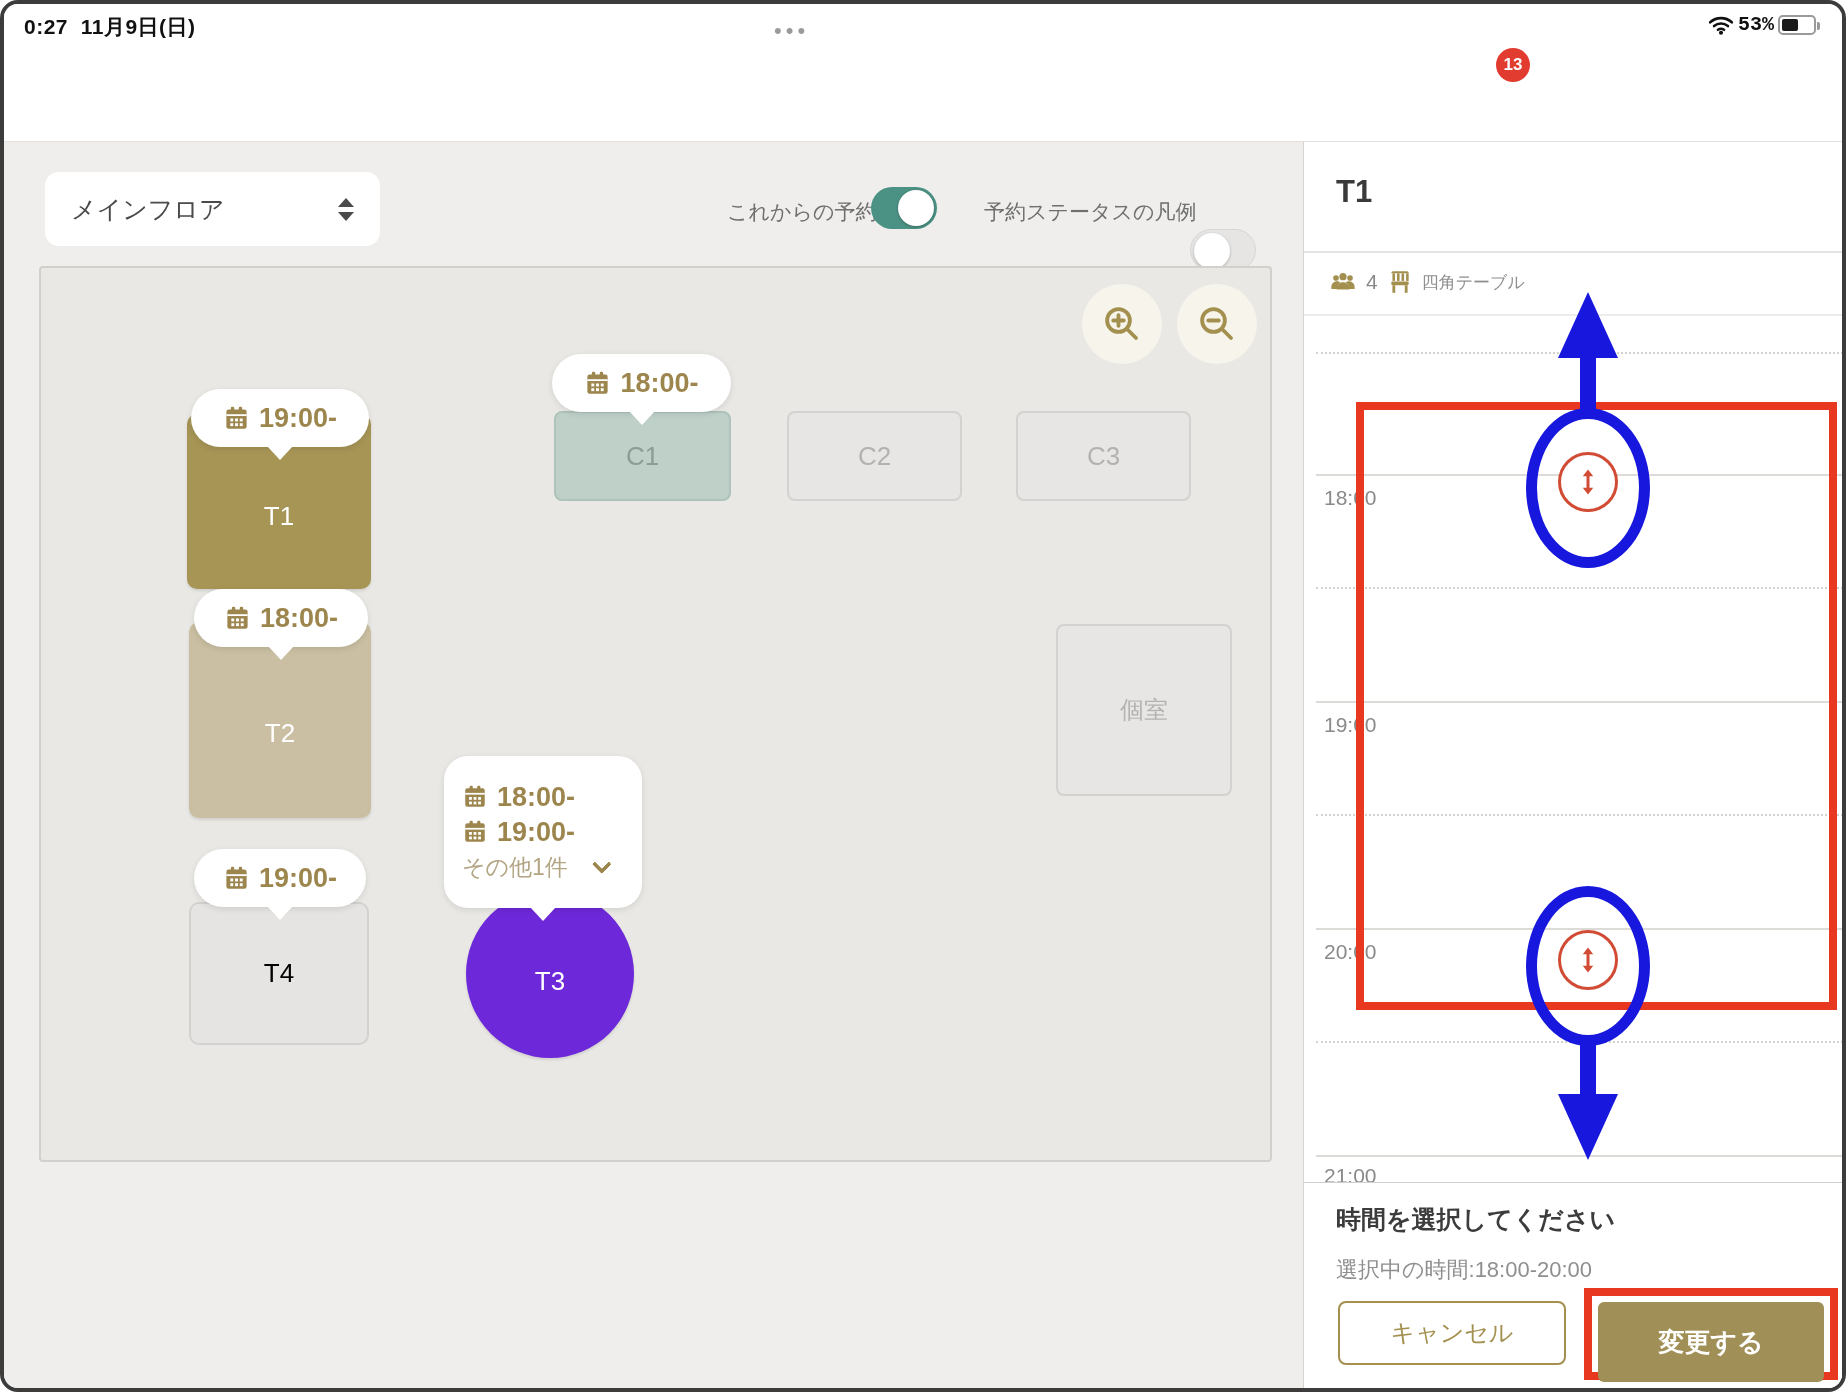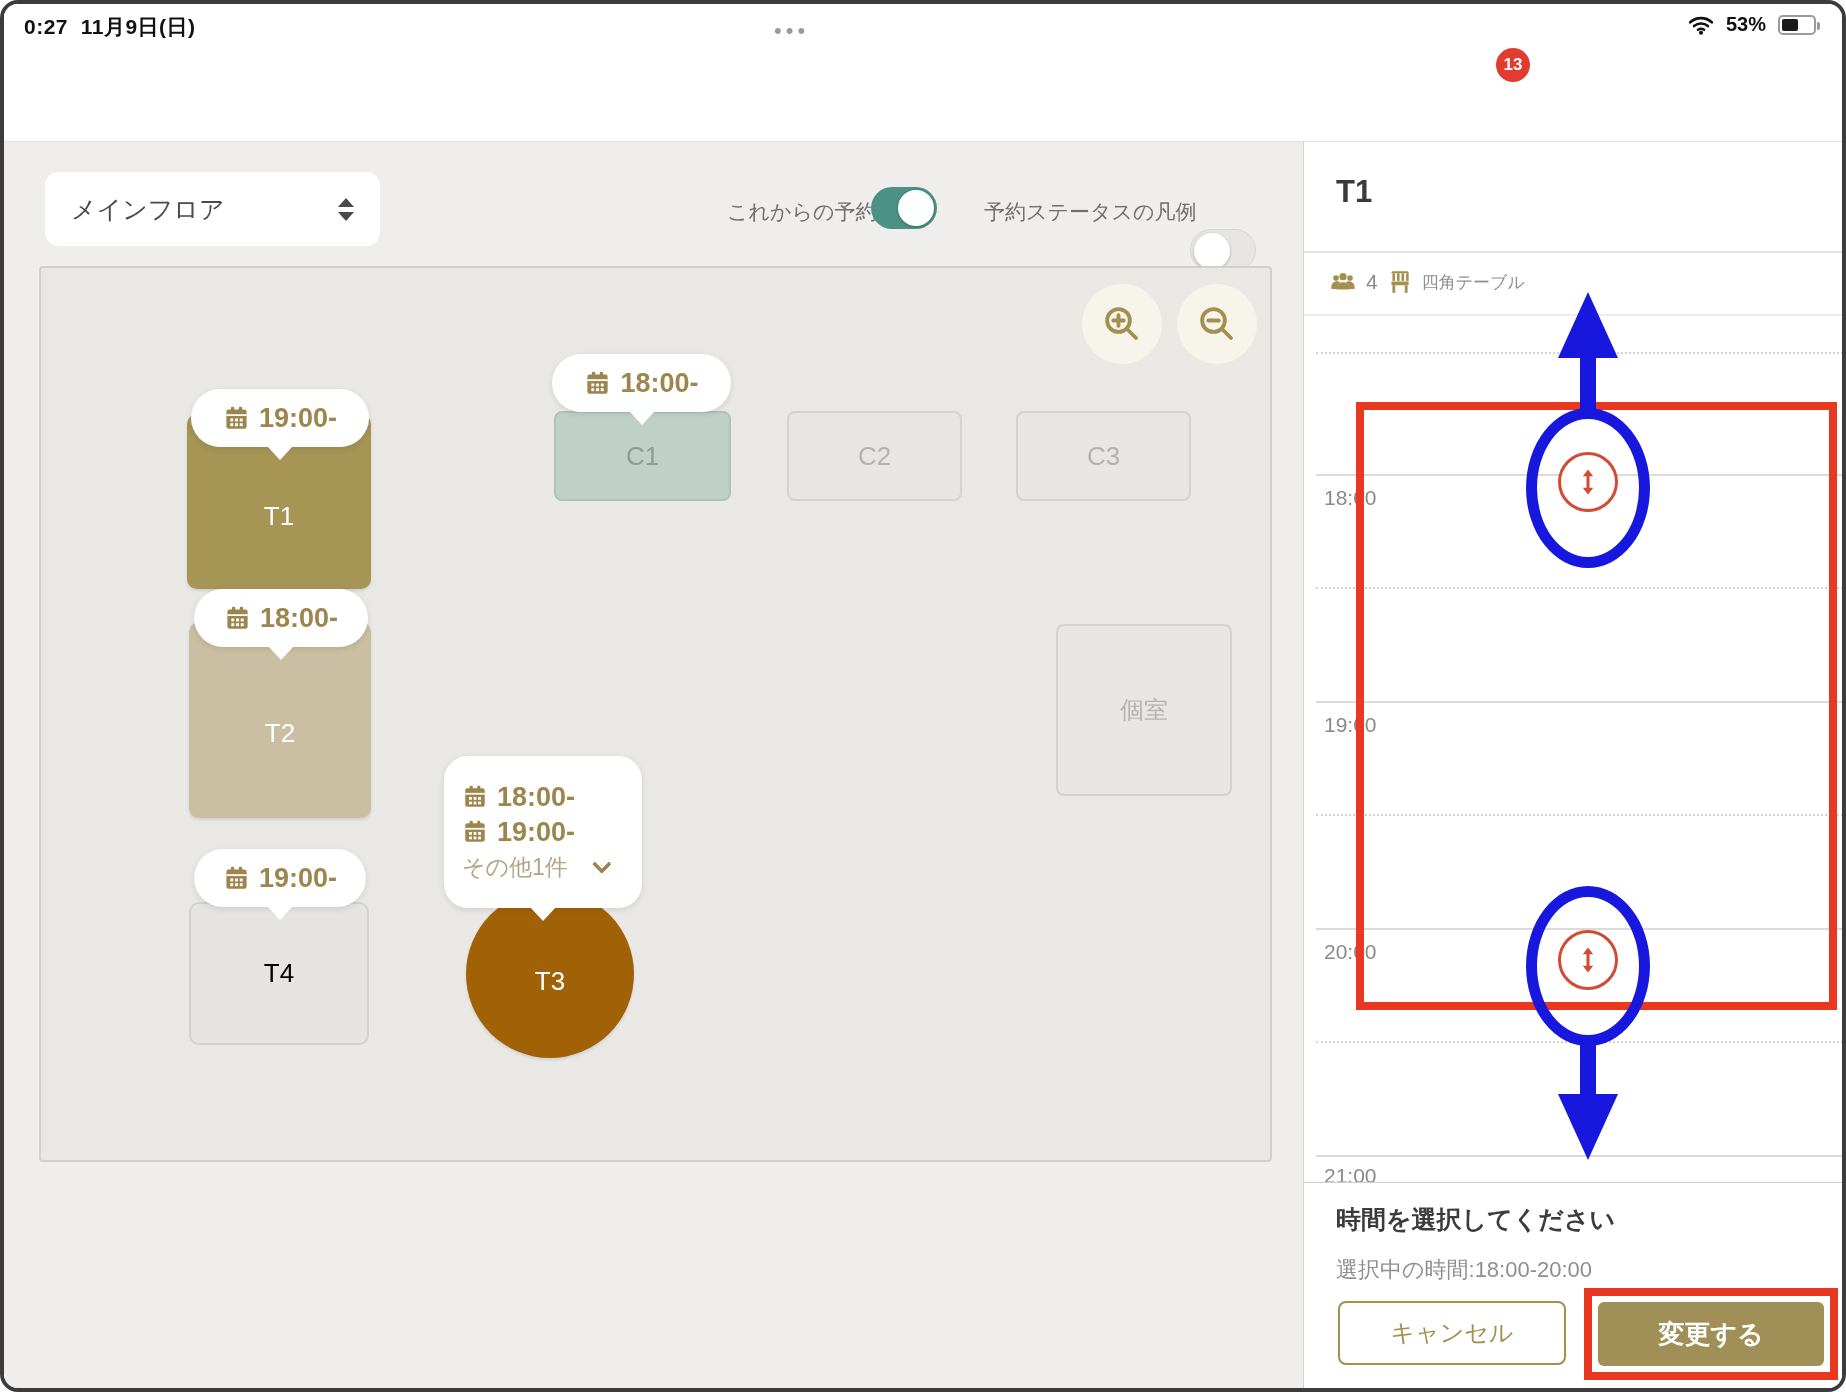--- a/index.html
+++ b/index.html
@@ -6,21 +6,21 @@
   html,body { background:#fff; }
   body { font-family:"Liberation Sans","DejaVu Sans",sans-serif; }
   .app { position:relative; width:1846px; height:1392px; background:#fff;
          border:4px solid #3c3c3c; border-radius:18px; overflow:hidden; }
   .abs { position:absolute; }
 
   
   .statusbar { left:0; top:0; width:100%; height:42px; background:#fff; z-index:20; }
   .st-left { left:20px; top:9px; font-size:21px; font-weight:700; color:#111; letter-spacing:.5px; }
   .st-dots { left:770px; top:14px; font-size:22px; color:#9a9a9a; letter-spacing:4px; }
-  .st-right { right:26px; top:9px; display:flex; align-items:center; gap:12px; }
+  .st-right { right:26px; top:9px; display:flex; align-items:center; gap:4px;font-family:Liberation Mono, monospace; }
   .st-pct { font-size:20px; font-weight:600; color:#111; }
   .batt { position:relative; width:38px; height:20px; border:2px solid #9a9a9a; border-radius:5px; }
   .batt i { position:absolute; left:2px; top:2px; bottom:2px; width:16px; background:#1b1b1b; border-radius:2px; }
   .batt u { position:absolute; right:-6px; top:5px; width:3px; height:8px; background:#9a9a9a; border-radius:0 2px 2px 0; }
 
   
   .toolbar { left:0; top:42px; width:100%; height:96px; background:#fff; z-index:19;
              border-bottom:1px solid #e4e1dc; }
   .ham { left:70px; top:64px; width:38px; height:32px; cursor:pointer; }
   .ham i { position:absolute; left:0; width:38px; height:6px; border-radius:3px; background:#a3904f; }
@@ -66,21 +66,21 @@
              display:flex; align-items:center; justify-content:center; }
 
   .tbl { display:flex; align-items:center; justify-content:center; font-size:26px; z-index:2;
          box-shadow:0 2px 3px rgba(0,0,0,.10); }
   .t-rect { border-radius:10px; }
   .t1 { background:#a79556; color:#fff; }
   .t2 { background:#cabfa2; color:#fff; }
   .t4 { background:#e5e4e2; border:2px solid #d3d2d0; color:#000000; box-shadow:none;align-items:center; }
   .c1 { background:#bed0c8; border:2px solid #adc3bb; color:#8d9c95; border-radius:8px; box-shadow:none; }
   .cg { background:#e7e6e4; border:2px solid #d3d2d0; color:#b3b2b0; border-radius:8px; box-shadow:none; }
-  .t3 { background:#a16207; color:#fff; border-radius:50%; }
+  .t3 { background:#6d28d9; color:#fff; border-radius:50%; }
 
   .pill { z-index:3; background:#fff; border-radius:29px; height:58px; display:flex; align-items:center;
           justify-content:center; gap:9px; box-shadow:0 2px 6px rgba(0,0,0,.10); }
   .pill span { font-size:27px; font-weight:800; color:#9d864e; }
   .tail { position:absolute; left:50%; bottom:-13px; transform:translateX(-50%); width:0; height:0; z-index:3;
           border-left:13px solid transparent; border-right:13px solid transparent; border-top:14px solid #fff; }
   .bubble { z-index:3; background:#fff; border-radius:24px; box-shadow:0 2px 6px rgba(0,0,0,.10);
             display:flex; flex-direction:column; justify-content:center; gap:4px; padding:14px 18px; }
   .brow { display:flex; align-items:center; gap:9px; }
   .brow span { font-size:27px; font-weight:800; color:#9d864e; }
@@ -120,21 +120,21 @@
   .bhead { width:0; height:0; border-left:30px solid transparent; border-right:30px solid transparent; z-index:8; }
   .bhead.up { border-bottom:66px solid #1717dd; }
   .bhead.dn { border-top:66px solid #1717dd; }
 
   .sheet { left:1300px; top:1178px; width:542px; height:206px; background:#fff; border-top:1px solid #cfcfcf; z-index:9; }
   .sh-title { position:absolute; left:32px; top:20px; font-size:25px; font-weight:700; color:#3c3c3c; }
   .sh-sub { position:absolute; left:32px; top:72px; font-size:22px; color:#8f8f8f; }
   .cancelbtn { position:absolute; left:34px; top:118px; width:228px; height:64px; background:#fff;
                border:2px solid #a3904f; border-radius:8px; color:#a3904f; font-size:24px;
                display:flex; align-items:center; justify-content:center; }
-  .confirmbtn { left:1594px; top:1298px; width:226px; height:64px; background:#a08f56; border-radius:6px;
+  .confirmbtn { left:1594px; top:1298px; width:226px; height:80px; background:#a08f56; border-radius:6px;
                 color:#fff; font-size:26px; font-weight:700; display:flex; align-items:center;
                 justify-content:center; z-index:13; }
 </style>
 </head>
 <body>
 
 <div class="app">
 
   <div class="abs statusbar">
     <div class="abs st-left">

